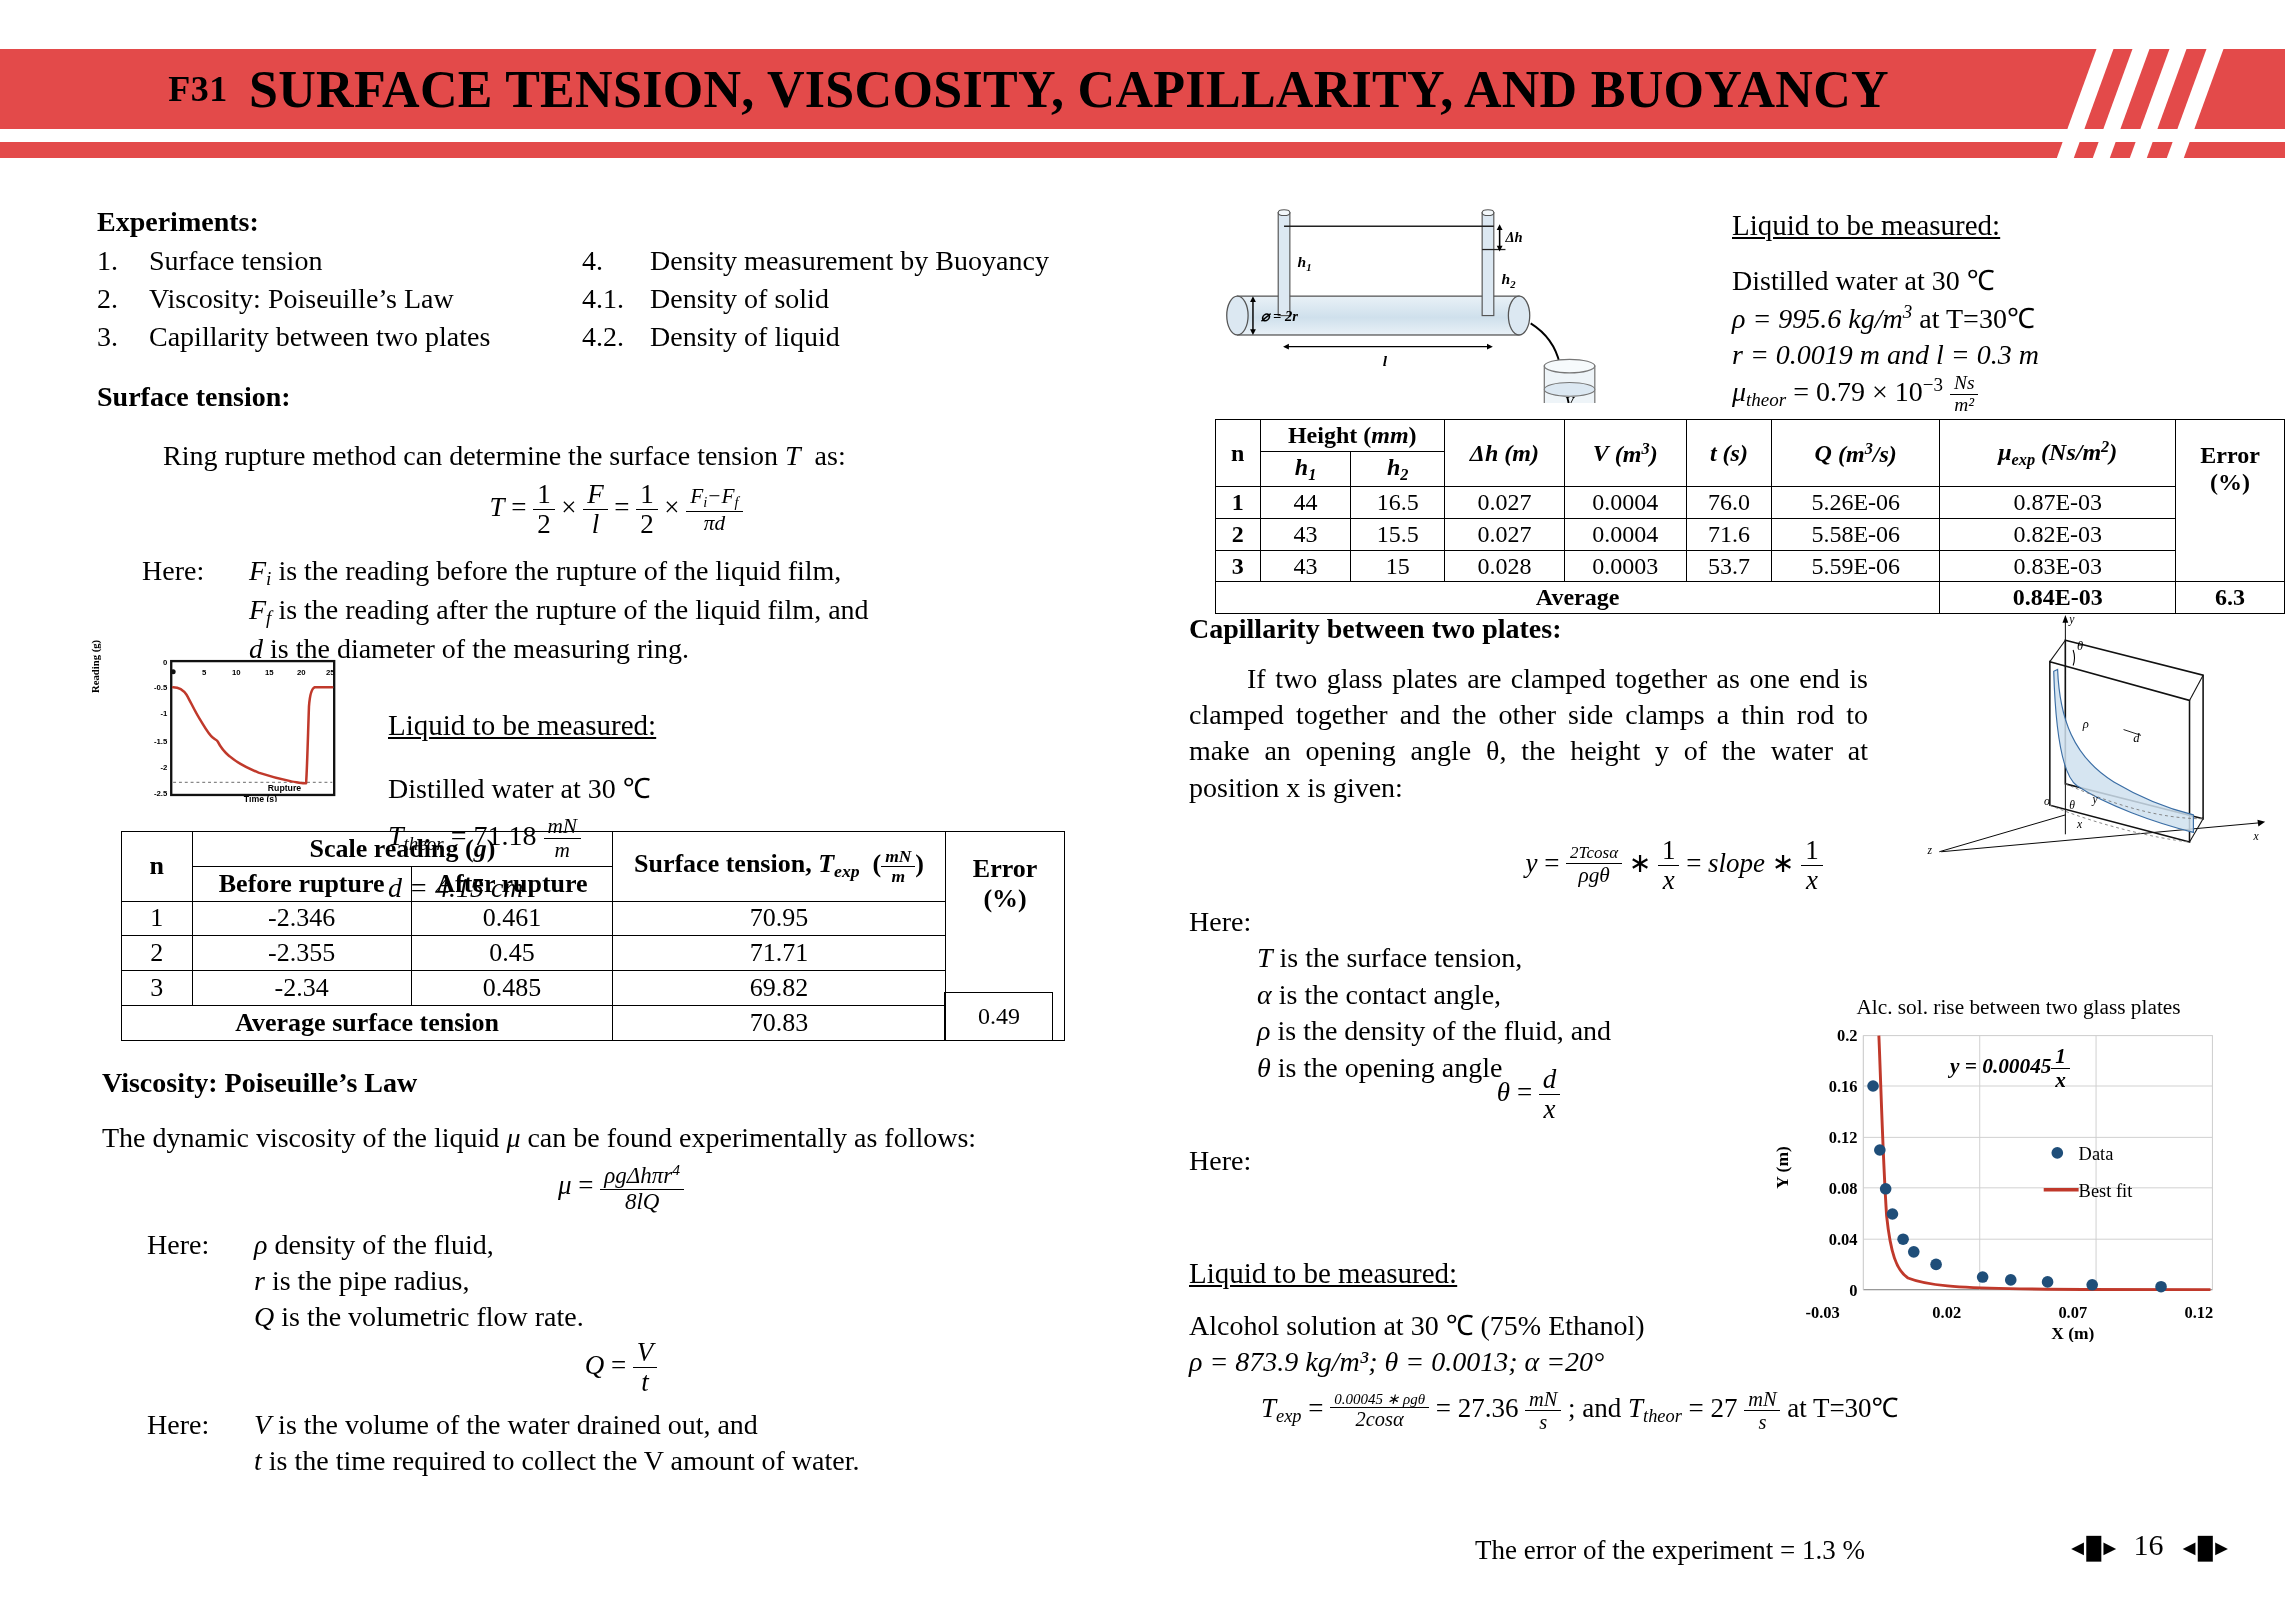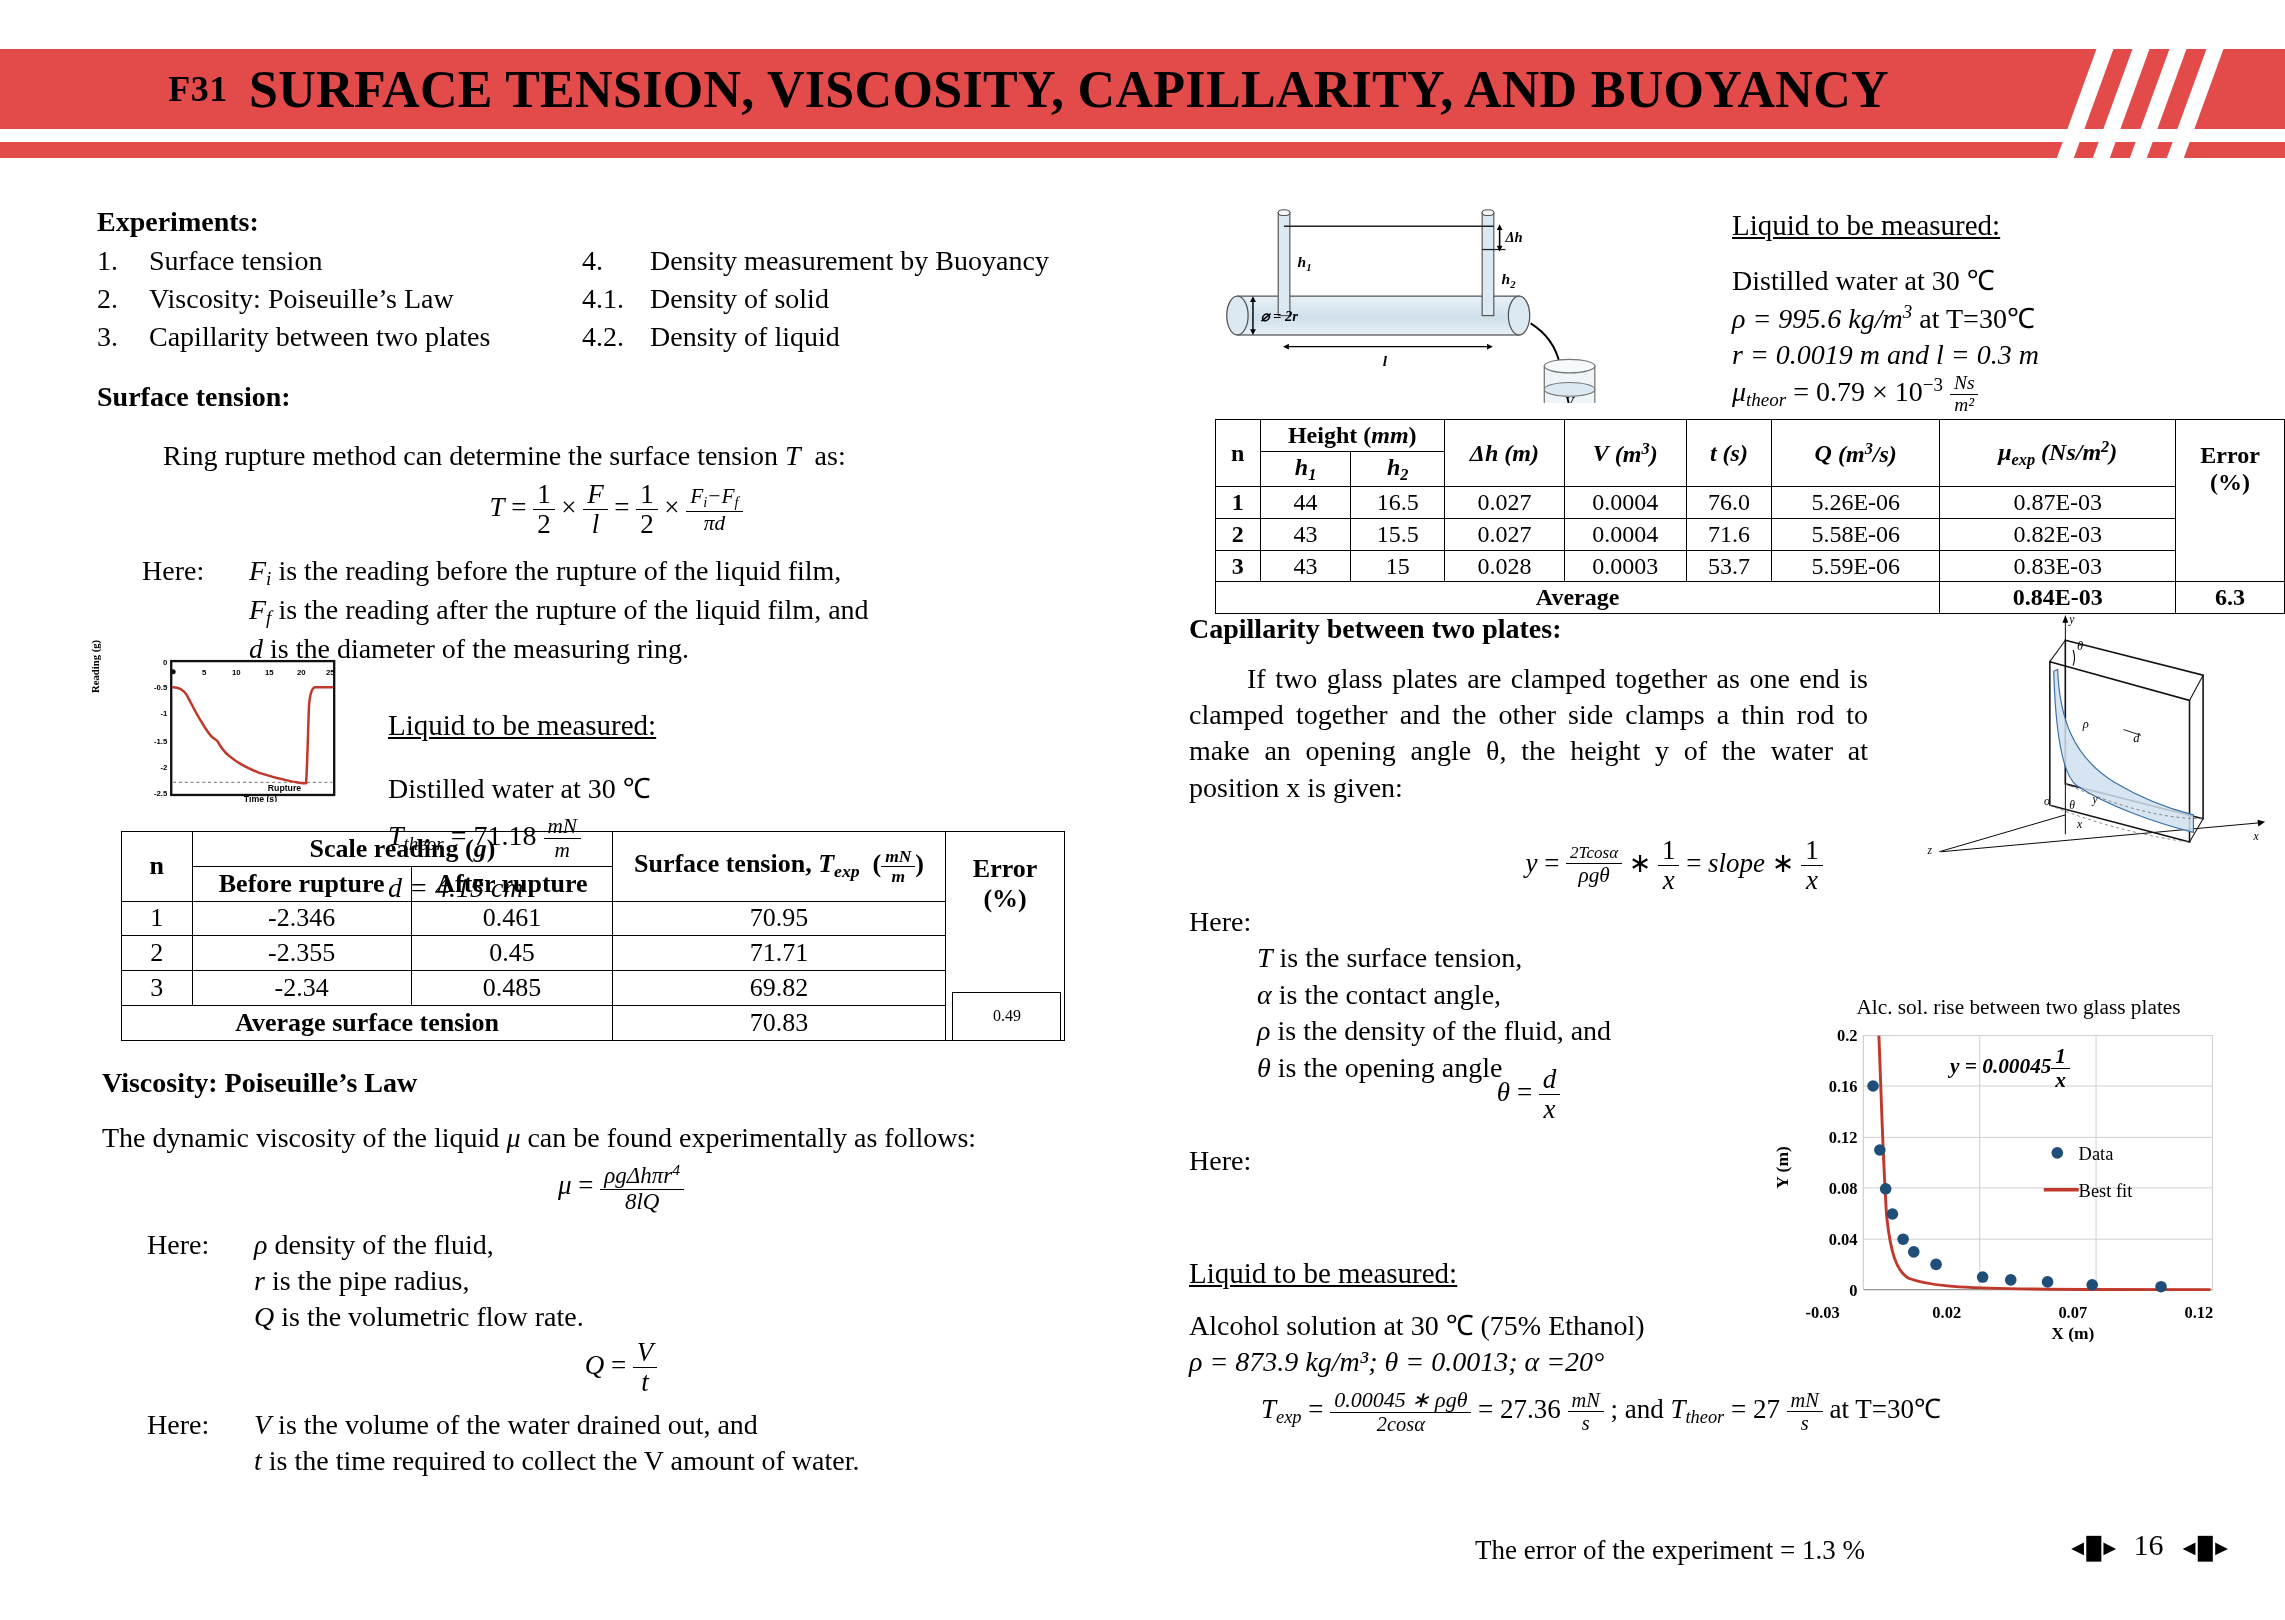--- a/index.html
+++ b/index.html
@@ -210,21 +210,21 @@
       <td>-2.34</td>
       <td>0.485</td>
       <td>69.82</td>
     </tr>
     <tr>
       <td colspan="3" style="font-weight:bold;">Average surface tension</td>
       <td>70.83</td>
     </tr>
   </tbody>
     </table>
-  <div style="position:absolute;right:4px;bottom:0;width:107px;height:47px;border:1.6px solid #000;border-top:1.6px solid #000;display:flex;align-items:center;justify-content:center;font-size:16px;">0.49</div>
+  <div style="position:absolute;right:12px;bottom:0;width:107px;height:47px;border:1.6px solid #000;border-top:1.6px solid #000;display:flex;align-items:center;justify-content:center;font-size:24px;">0.49</div>
 </div>
 
 <div style="position:absolute;left:102px;top:1067px;width:1038px;">
   <div class="h-bold">Viscosity: Poiseuille’s Law</div>
   <div class="txt" style="margin-top:21.3px;">
     <span>The dynamic viscosity of the liquid</span>
     <span class="math">μ</span>
     <span>can be found experimentally as follows:</span>
   </div>
   <div class="ctr" style="margin-top:5.8px;font-size:27px;">
@@ -504,21 +504,21 @@
     <line x1="286" y1="173" x2="322" y2="173" stroke="#c0392b" stroke-width="3.4"></line>
     <text x="322" y="180" font-size="19" font-family="Liberation Serif, serif">Best fit</text>
   </svg>
   <div style="position:absolute;left:184px;top:50px;font-size:21.3px;font-weight:bold;" class="math">
     <span>y = 0.00045</span><span class="frac" style="font-size:21.3px;"><span class="n">1</span><span class="d">x</span></span>
   </div>
 </div>
 
 <div style="position:absolute;left:1261px;top:1388px;width:970px;font-size:27px;">
   <span class="math">T<span class="sub">exp</span></span> =
-  <span class="frac"><span class="n math" style="font-size:22px;">0.00045 ∗ ρgθ</span><span class="d math" style="font-size:20.4px;">2cosα</span></span>
+  <span class="frac"><span class="n math" style="font-size:15px;">0.00045 ∗ ρgθ</span><span class="d math" style="font-size:20.4px;">2cosα</span></span>
   <span>= 27.36</span>
   <span class="frac math" style="font-size:20.4px;"><span class="n">mN</span><span class="d">s</span></span>
   <span>; and</span>
   <span class="math">T<span class="sub">theor</span></span>
   <span>= 27</span>
   <span class="frac math" style="font-size:20.4px;"><span class="n">mN</span><span class="d">s</span></span>
   <span>at T=30℃</span>
 </div>
 
 <div style="position:absolute;left:1475px;top:1535px;font-size:27px;">The error of the experiment = 1.3 %</div>

